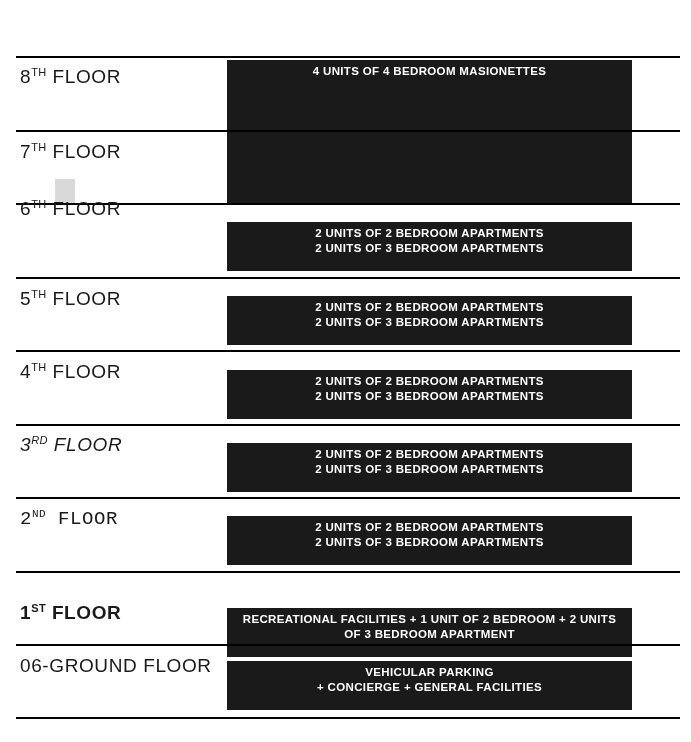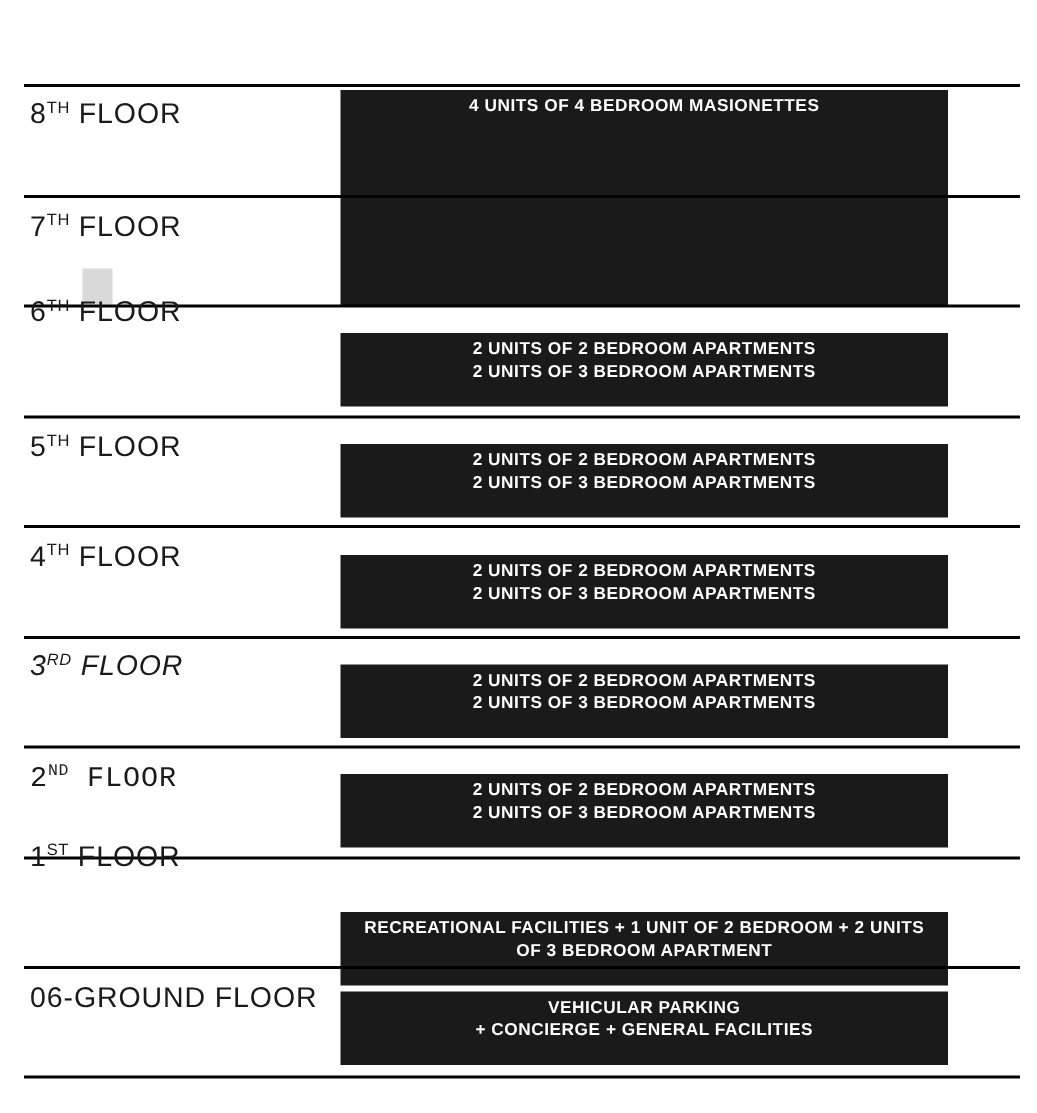--- a/index.html
+++ b/index.html
@@ -149,21 +149,21 @@
       <span>2</span><sup>ND</sup><span> FLOOR</span>
     </div>
     <div class="block" style="left:227px; top:504px; width:405px; height:49px;">
       <span class="block-text">2 UNITS OF 2 BEDROOM APARTMENTS
 2 UNITS OF 3 BEDROOM APARTMENTS</span>
     </div>
   </div>
 
   <div class="floor-row">
     <div class="rule" style="top:559px;"></div>
-    <div class="floor-label" style="top:549px;">
+    <div class="floor-label" style="top:590px;font-weight:bold;">
       <span>1</span><sup>ST</sup><span> FLOOR</span>
     </div>
     <div class="block" style="left:227px; top:596px; width:405px; height:49px;">
       <span class="block-text">RECREATIONAL FACILITIES + 1 UNIT OF 2 BEDROOM + 2 UNITS OF 3 BEDROOM APARTMENT</span>
     </div>
   </div>
 
   <div class="floor-row">
     <div class="rule" style="top:632px;"></div>
     <div class="floor-label" style="top:643px;">

